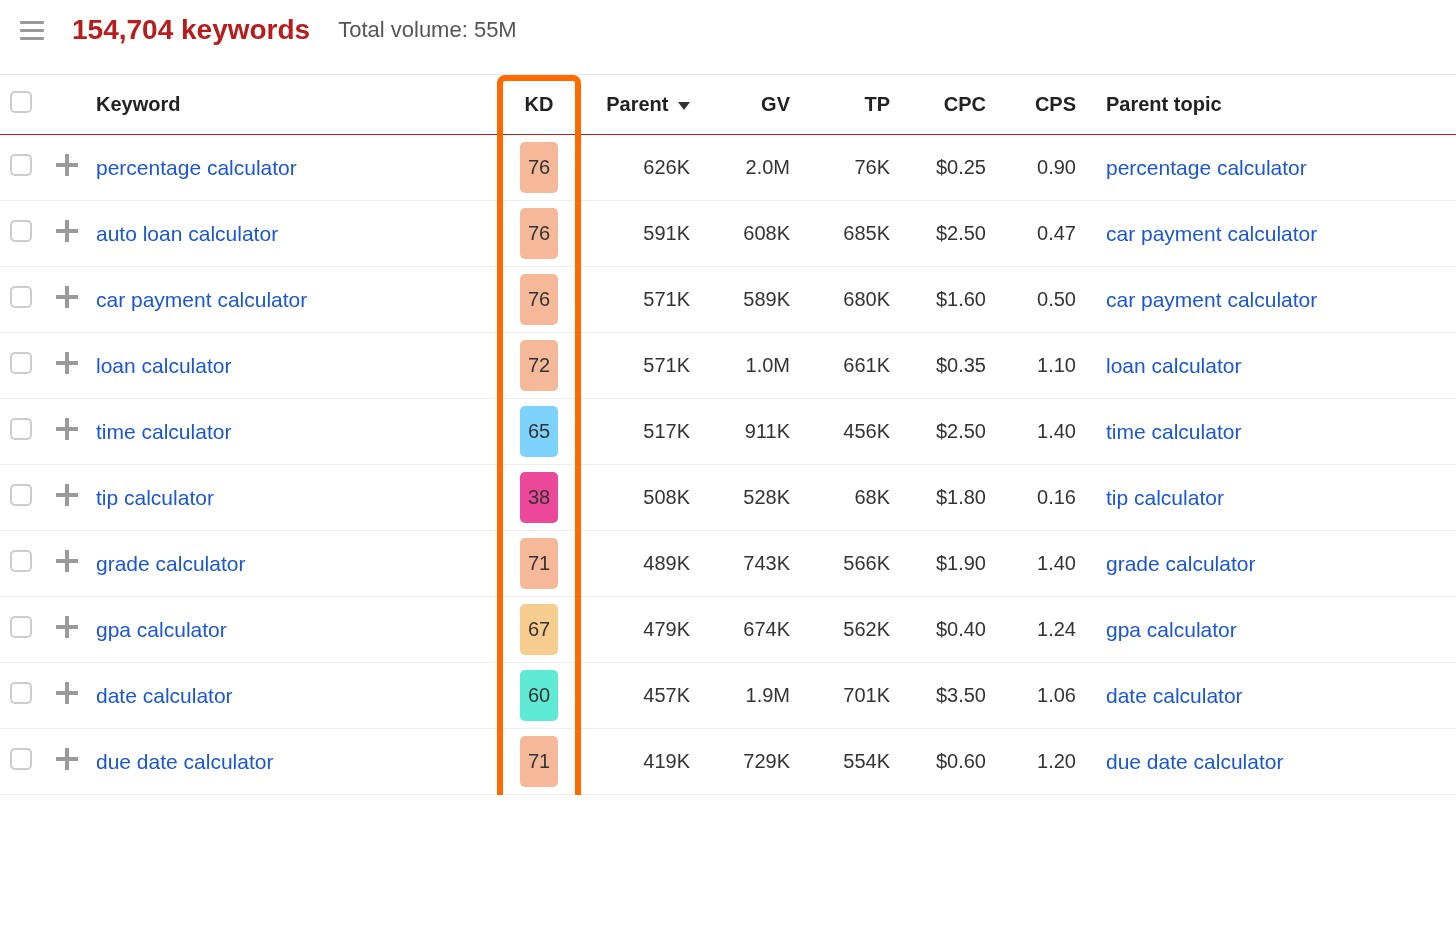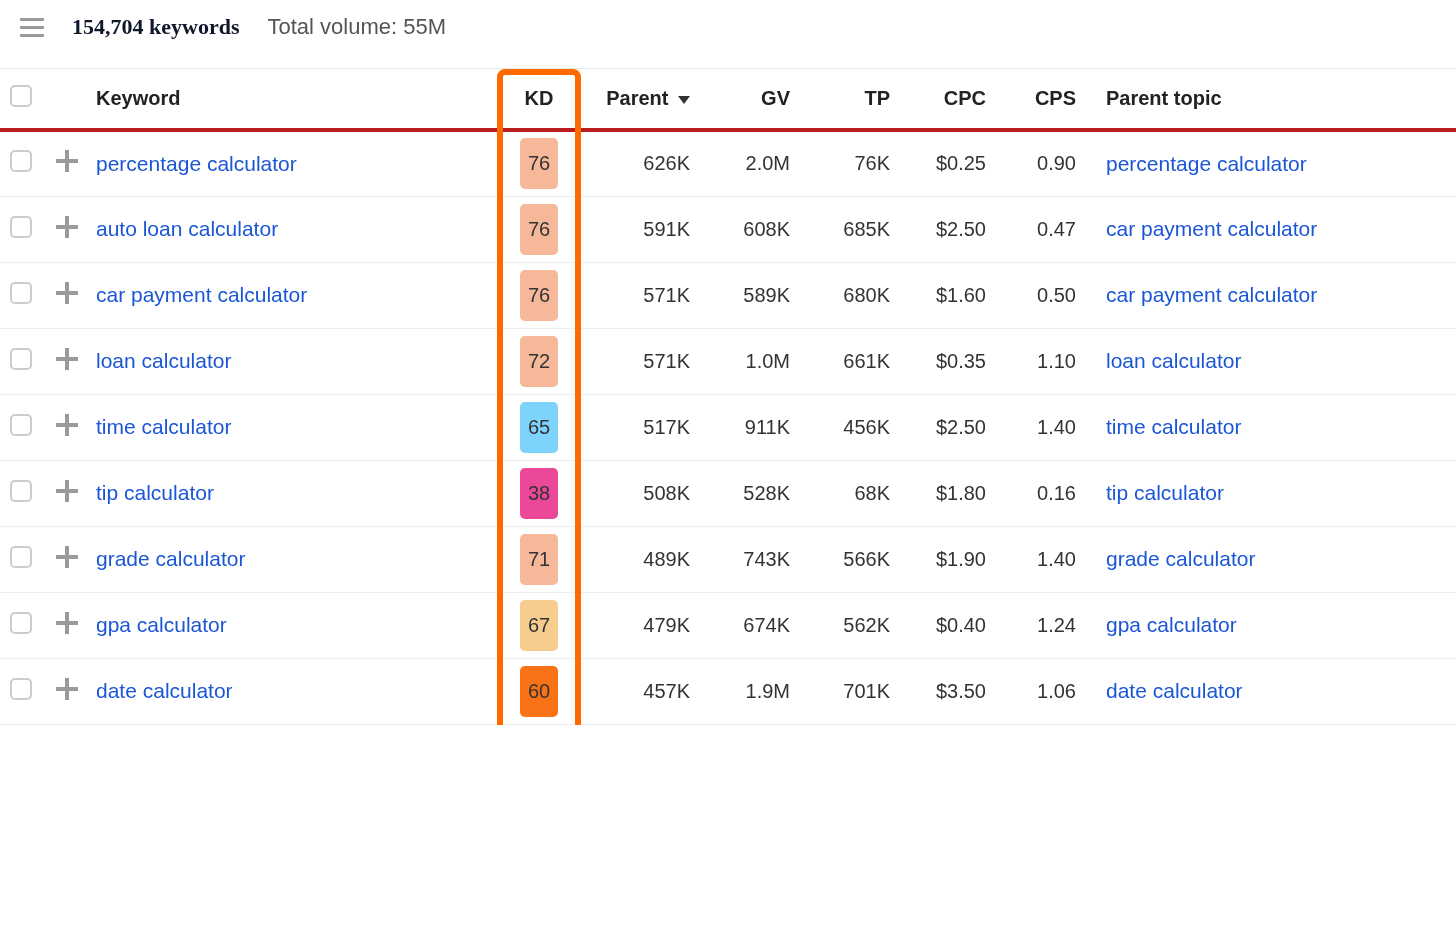--- a/index.html
+++ b/index.html
@@ -23,34 +23,34 @@
     gap: 5px;
     cursor: pointer;
   }
   .hamburger span {
     display: block;
     width: 24px;
     height: 3px;
     background: #9a9a9a;
     border-radius: 1px;
   }
-  .kw-count { font-weight: 700; font-size: 22px; color: #0f172a; font-family: Liberation Serif, serif; }
+  .kw-count { font-weight: 700; font-size: 28px; color: #b91c1c; }
   .total-vol { font-size: 22px; color: #555; }
   table {
     width: 100%;
     border-collapse: collapse;
     table-layout: fixed;
   }
   thead th {
     text-align: right;
     font-weight: 700;
     font-size: 20px;
     color: #222;
     padding: 16px 10px;
-    border-bottom: 4px solid #b91c1c;
+    border-bottom: 1px solid #b91c1c;
     white-space: nowrap;
   }
   thead th.left { text-align: left; }
   tbody td {
     text-align: right;
     font-size: 20px;
     padding: 0 10px;
     border-bottom: 1px solid #eee;
     height: 66px;
     vertical-align: middle;
@@ -262,24 +262,36 @@
           <td class="col-gv">674K</td>
           <td class="col-tp">562K</td>
           <td class="col-cpc">$0.40</td>
           <td class="col-cps">1.24</td>
           <td class="left col-parent" style="padding-left:20px;"><a href="#" class="ptlink">gpa calculator</a></td>
         </tr>
         <tr>
           <td class="left col-check"><span class="checkbox"></span></td>
           <td class="left col-expand"><span class="expand"></span></td>
           <td class="left col-kw"><a href="#" class="kwlink">date calculator</a></td>
-          <td class="col-kd"><span class="kd-badge" style="background:#f97316">60</span></td>
+          <td class="col-kd"><span class="kd-badge" style="background:#5eead4">60</span></td>
           <td class="col-vol">457K</td>
           <td class="col-gv">1.9M</td>
           <td class="col-tp">701K</td>
           <td class="col-cpc">$3.50</td>
           <td class="col-cps">1.06</td>
           <td class="left col-parent" style="padding-left:20px;"><a href="#" class="ptlink">date calculator</a></td>
         </tr>
+        <tr>
+          <td class="left col-check"><span class="checkbox"></span></td>
+          <td class="left col-expand"><span class="expand"></span></td>
+          <td class="left col-kw"><a href="#" class="kwlink">due date calculator</a></td>
+          <td class="col-kd"><span class="kd-badge" style="background:#f5b999">71</span></td>
+          <td class="col-vol">419K</td>
+          <td class="col-gv">729K</td>
+          <td class="col-tp">554K</td>
+          <td class="col-cpc">$0.60</td>
+          <td class="col-cps">1.20</td>
+          <td class="left col-parent" style="padding-left:20px;"><a href="#" class="ptlink">due date calculator</a></td>
+        </tr>
       </tbody>
   </table>
   <div class="kd-highlight" id="kd-box" style="left: 497px; top: 0px; width: 84px; height: 784px;"></div>
 </div>
 
 </body></html>

